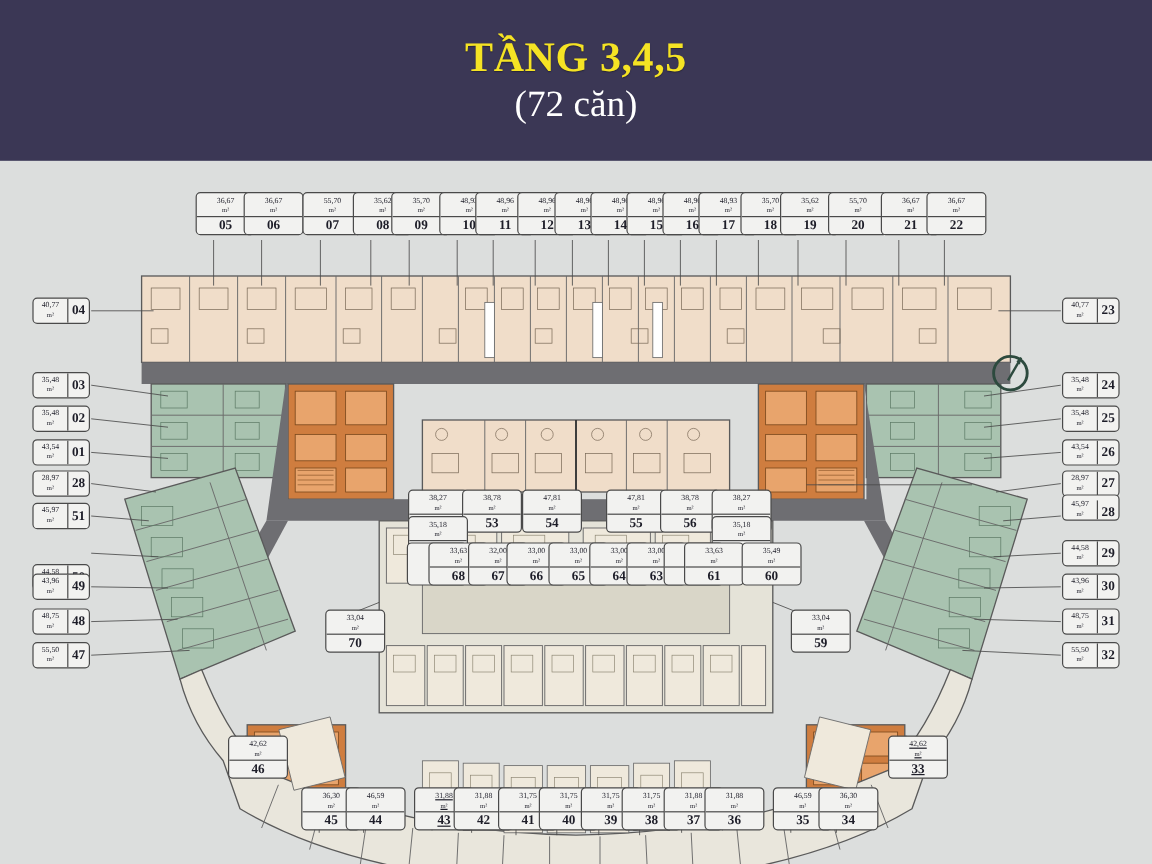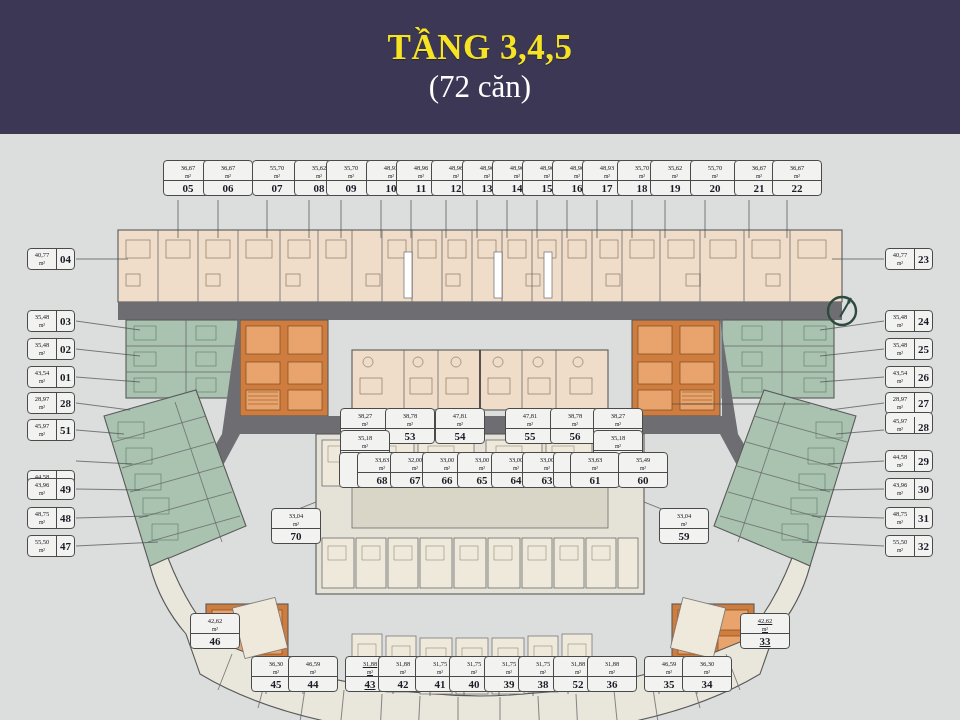--- a/index.html
+++ b/index.html
@@ -946,21 +946,21 @@
           <span class="num">31,75</span>
           <span class="unit">m²</span>
         </div>
         <div class="code">38</div>
       </div>
       <div class="tag v" style="left: 553px; top: 656px;">
         <div class="area">
           <span class="num">31,88</span>
           <span class="unit">m²</span>
         </div>
-        <div class="code">52</div>
+        <div class="code">37</div>
       </div>
       <div class="tag v" style="left: 587px; top: 656px;">
         <div class="area">
           <span class="num">31,88</span>
           <span class="unit">m²</span>
         </div>
         <div class="code">36</div>
       </div>
       <div class="tag v" style="left: 644px; top: 656px;">
         <div class="area">

